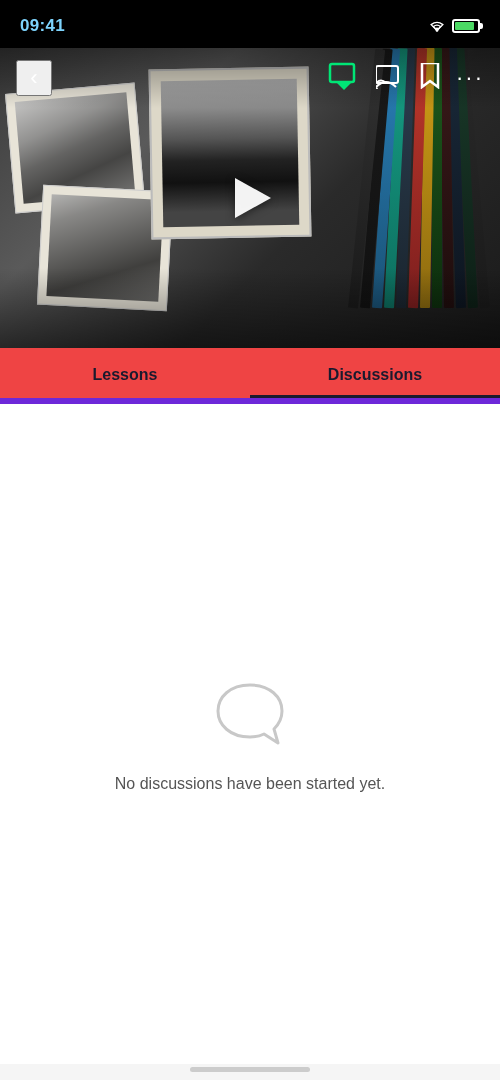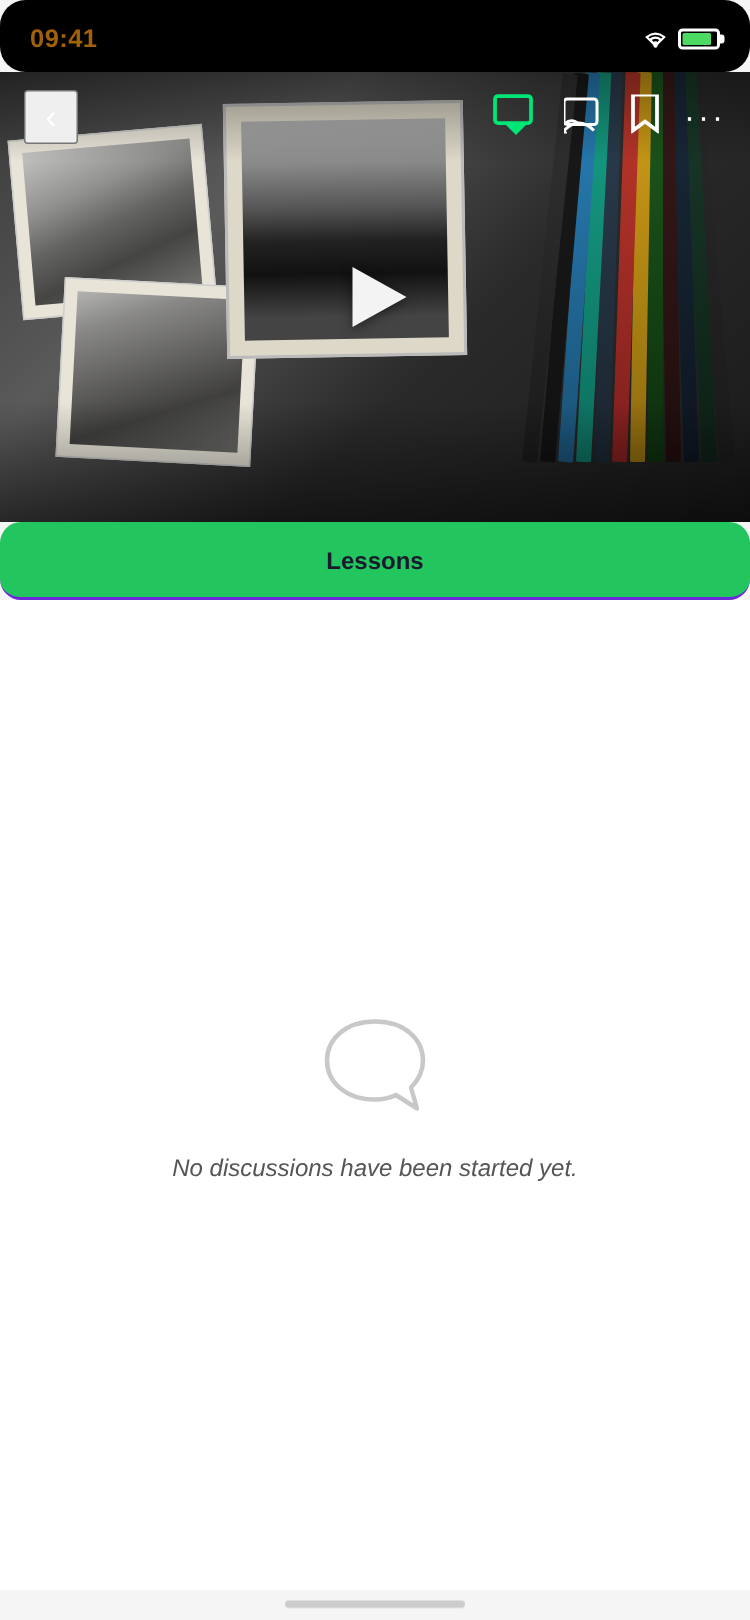--- a/index.html
+++ b/index.html
@@ -9,27 +9,26 @@
       width: 500px;
       min-height: 1080px;
       background: #f5f5f5;
       font-family: -apple-system, BlinkMacSystemFont, 'Helvetica Neue', sans-serif;
       overflow-x: hidden;
     }
 
     
     .status-bar {
       background: #000;
-      color: #a16207;
+      color: #7dd3fc;
       display: flex;
       justify-content: space-between;
       align-items: center;
       padding: 12px 20px 8px 20px;
       height: 48px;
-      border-radius: 17px;
     }
     .status-time {
       font-size: 17px;
       font-weight: 600;
       letter-spacing: 0.3px;
     }
     .status-icons {
       display: flex;
       align-items: center;
       gap: 6px;
@@ -211,24 +210,23 @@
       height: 0;
       border-top: 20px solid transparent;
       border-bottom: 20px solid transparent;
       border-left: 36px solid rgba(255,255,255,0.95);
       margin-left: 6px;
       filter: drop-shadow(0 2px 4px rgba(0,0,0,0.5));
     }
 
     
     .tabs-container {
-      background: #22c55e;
-      display: flex;
-      border-bottom: 2px solid #6d28d9;
-      border-radius: 14px;
+      background: #ef4444;
+      display: flex;
+      border-bottom: 6px solid #6d28d9;
     }
 
     .tab-item {
       flex: 1;
       text-align: center;
       padding: 18px 0 14px;
       font-size: 16px;
       font-weight: 600;
       color: #1a1a2e;
       cursor: pointer;
@@ -251,21 +249,20 @@
 
     
     .main-content {
       background: #fff;
       min-height: 660px;
       display: flex;
       flex-direction: column;
       align-items: center;
       justify-content: center;
       padding: 40px 20px;
-      font-style: italic;
     }
 
     .empty-state {
       display: flex;
       flex-direction: column;
       align-items: center;
       gap: 20px;
     }
 
     .chat-bubble-icon {
@@ -366,20 +363,21 @@
     </div>
   </div>
 
   <div class="play-btn">
     <div class="play-triangle"></div>
   </div>
 </div>
 
 <div class="tabs-container">
   <div class="tab-item">Lessons</div>
+  <div class="tab-item active">Discussions</div>
 </div>
 
 <div class="main-content">
   <div class="empty-state">
 
     <svg class="chat-bubble-icon" width="80" height="80" viewBox="0 0 80 80">
       <path d="M40 10 C20 10 8 22 8 36 C8 50 20 62 40 62 C45 62 50 61 54 59 L68 68 L64 54 C68 50 72 44 72 36 C72 22 60 10 40 10 Z" fill="none" stroke="#c8c8c8" stroke-width="3" stroke-linejoin="round"></path>
     </svg>
     <p class="empty-text">No discussions have been started yet.</p>
   </div>

